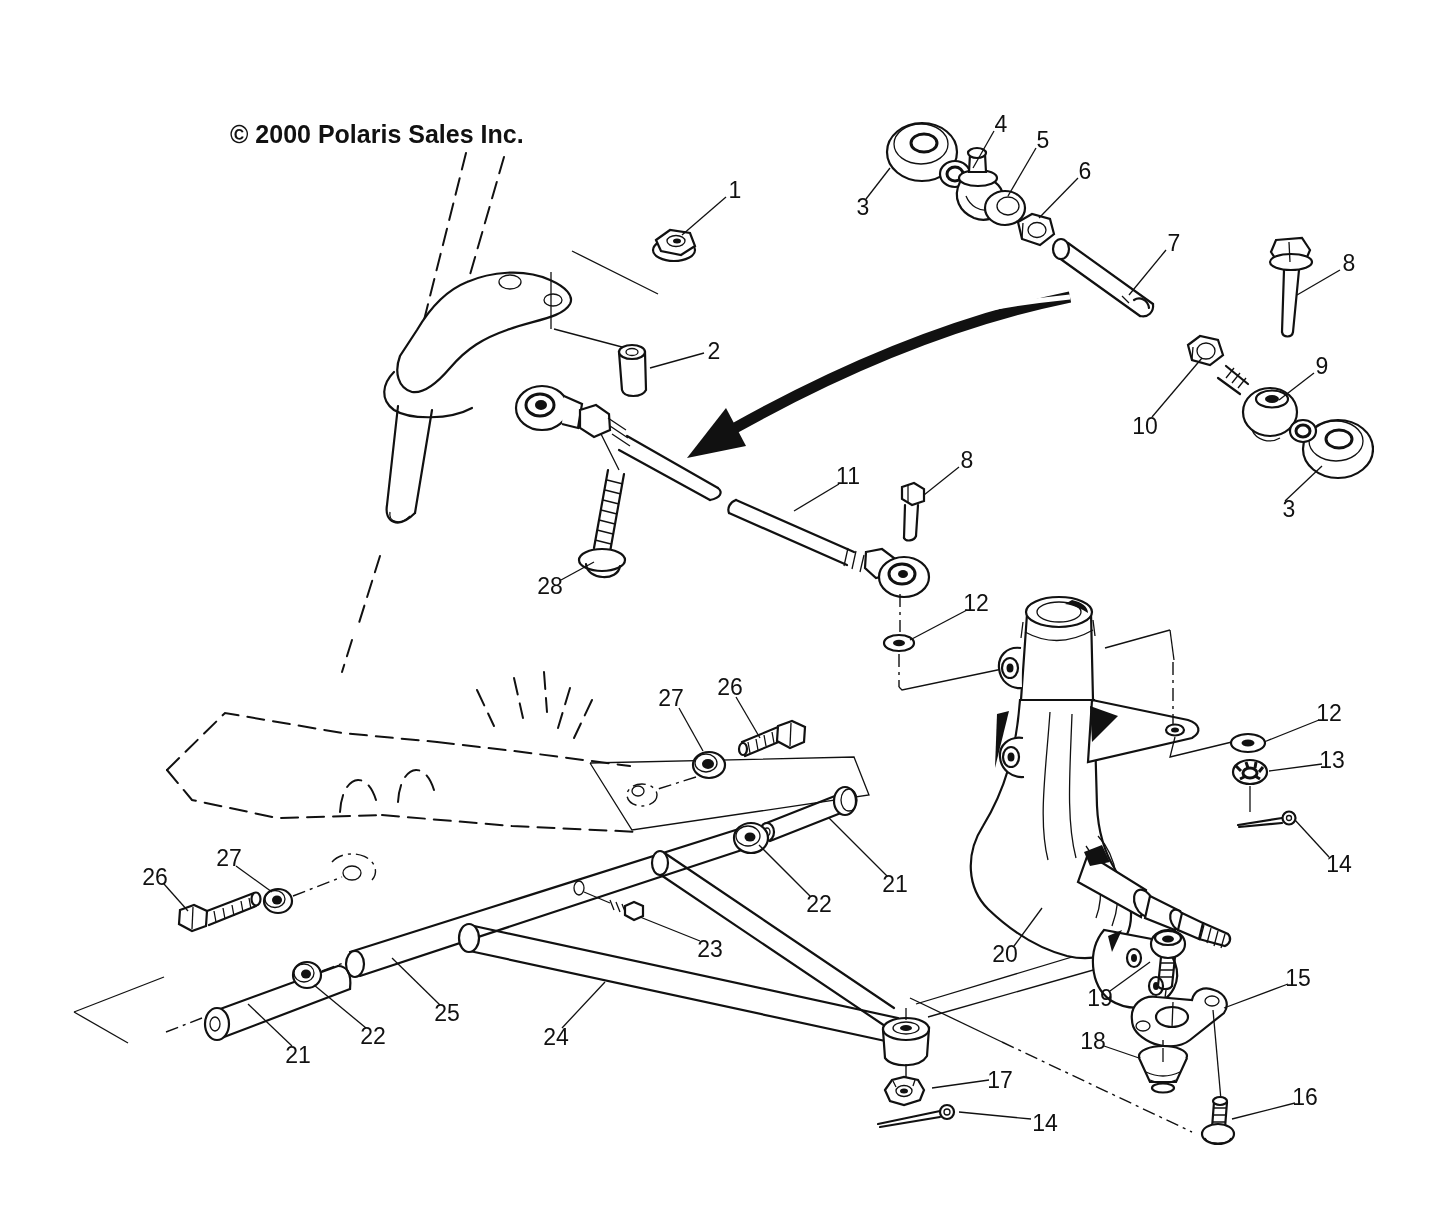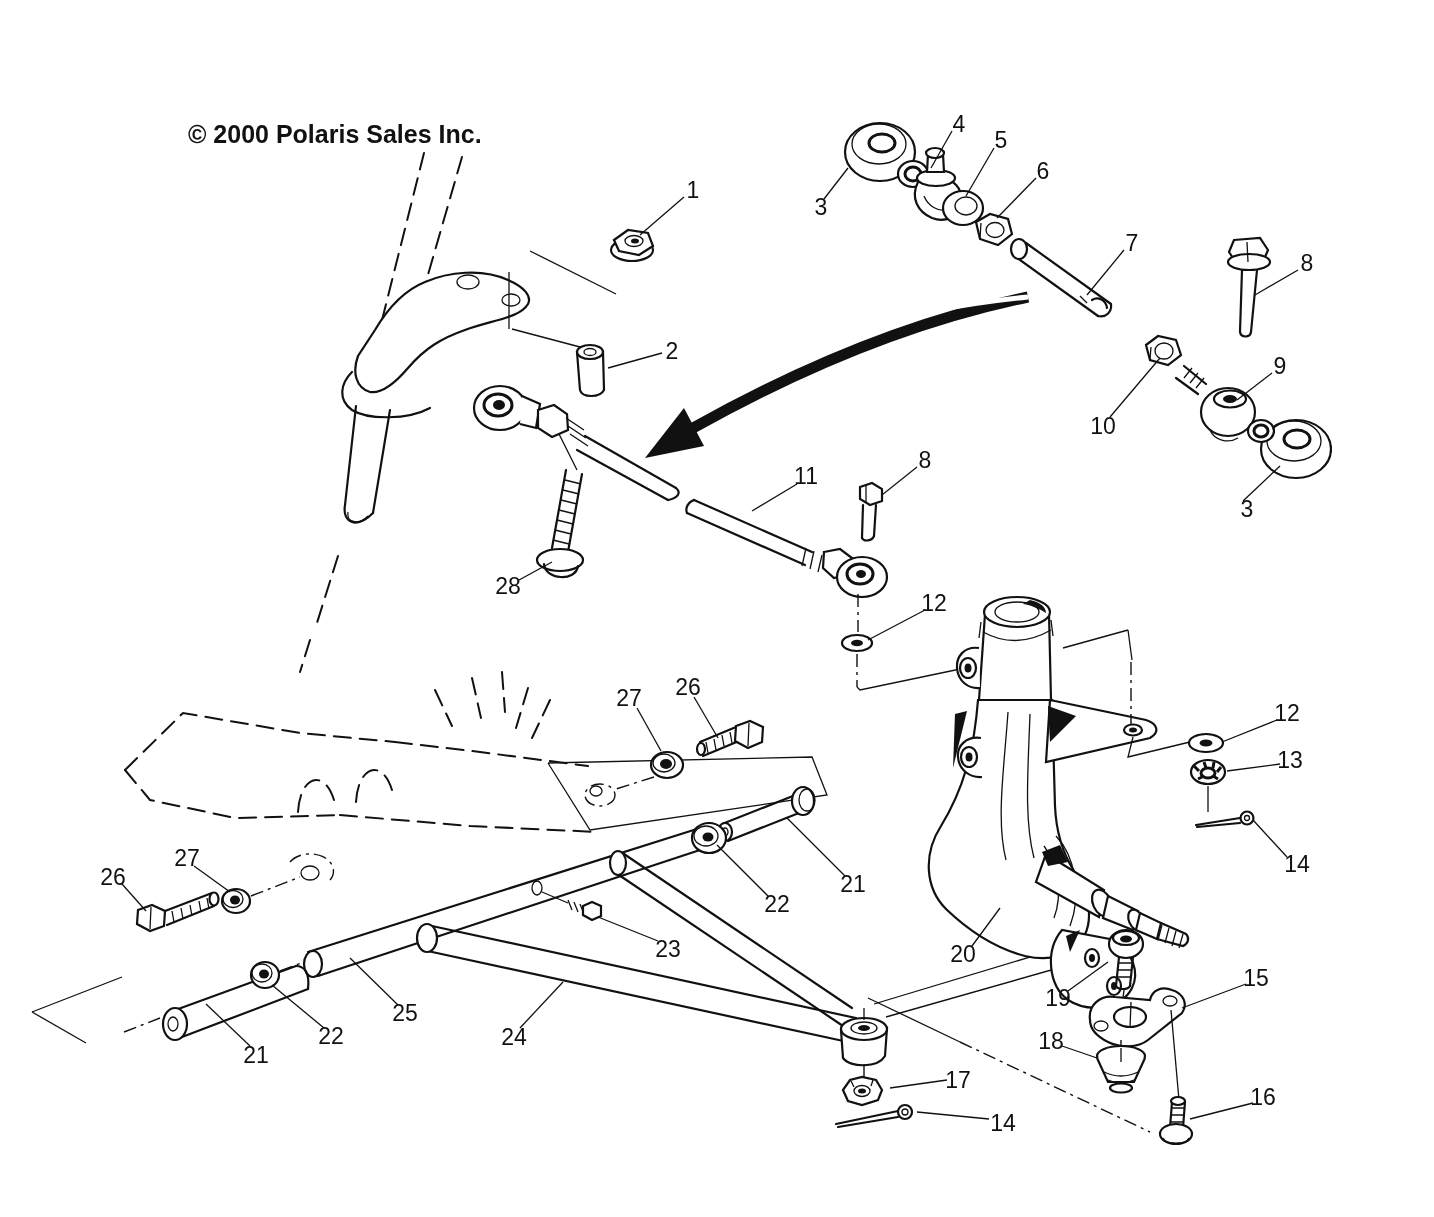--- a/index.html
+++ b/index.html
@@ -1,17 +1,17 @@
 <!DOCTYPE html>
 <html><head>
 <meta charset="utf-8">
 <style>
   html,body{margin:0;padding:0;background:#fff;}
   #stage{position:relative;width:1332px;height:1217px;background:#fff;overflow:hidden;
-         font-family:"Liberation Sans", sans-serif;}
+         font-family:"Liberation Sans", sans-serif;padding-left:42px;}
   svg text{font-family:"Liberation Sans", sans-serif;fill:#111;}
   .ln   {stroke:#111;stroke-width:2.2;fill:none;stroke-linecap:round;}
   .lnw  {stroke:#111;stroke-width:2.2;fill:#fff;}
   .thin {stroke:#111;stroke-width:1.3;fill:none;}
   .thk  {stroke:#111;stroke-width:3;fill:none;}
   .dash {stroke:#111;stroke-width:2;fill:none;stroke-dasharray:17 9;stroke-linecap:round;}
   .dd   {stroke:#111;stroke-width:1.4;fill:none;stroke-dasharray:13 5 3 5;}
   .blk  {fill:#111;stroke:none;}
   .callout-label{font-size:23px;fill:#111;}
   #copyright{font-size:25px;font-weight:600;}

